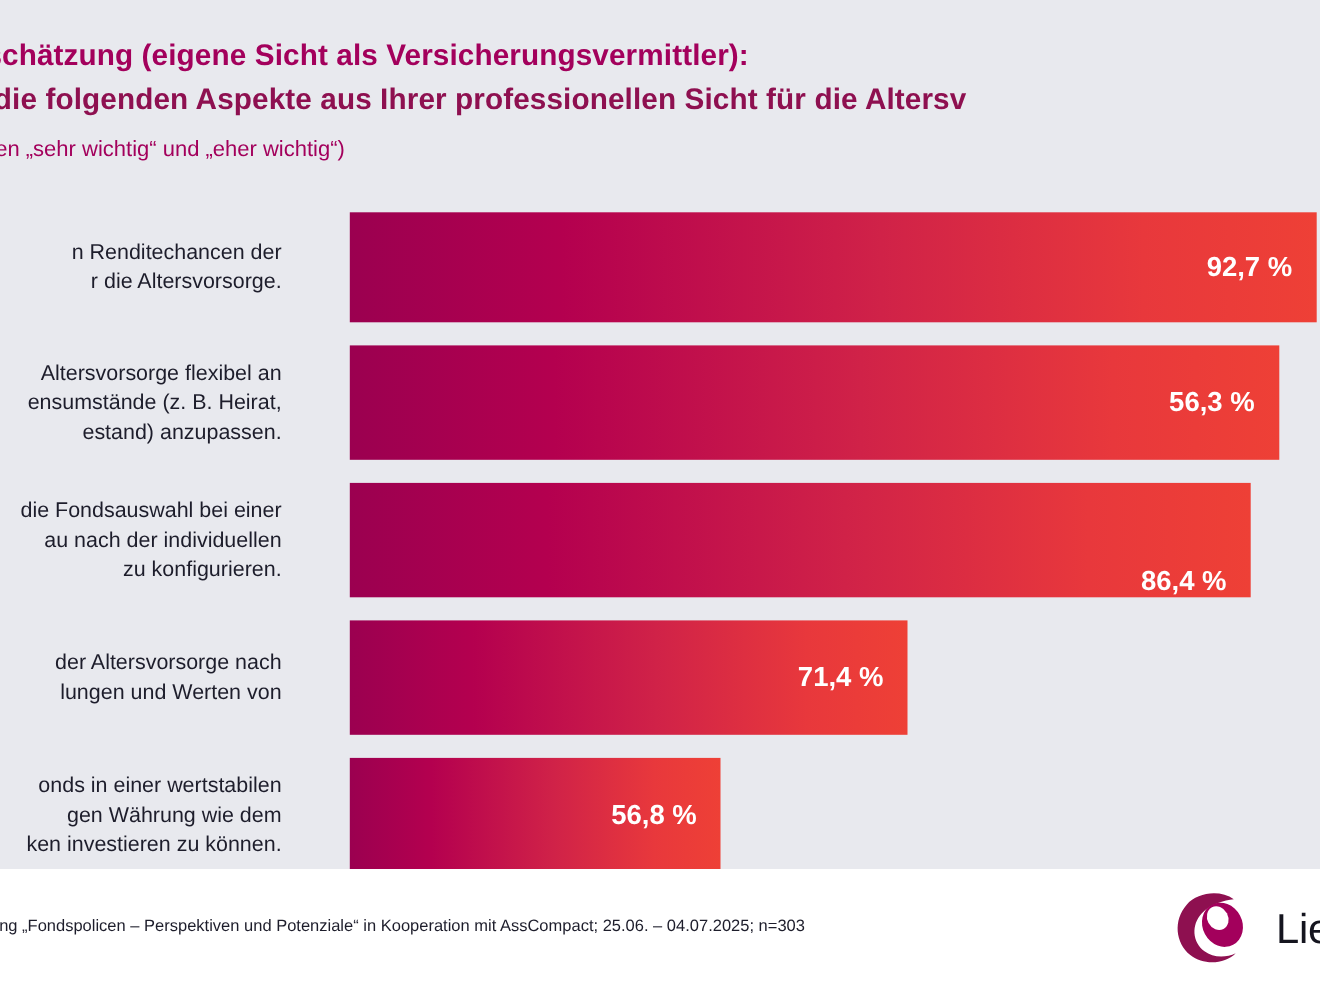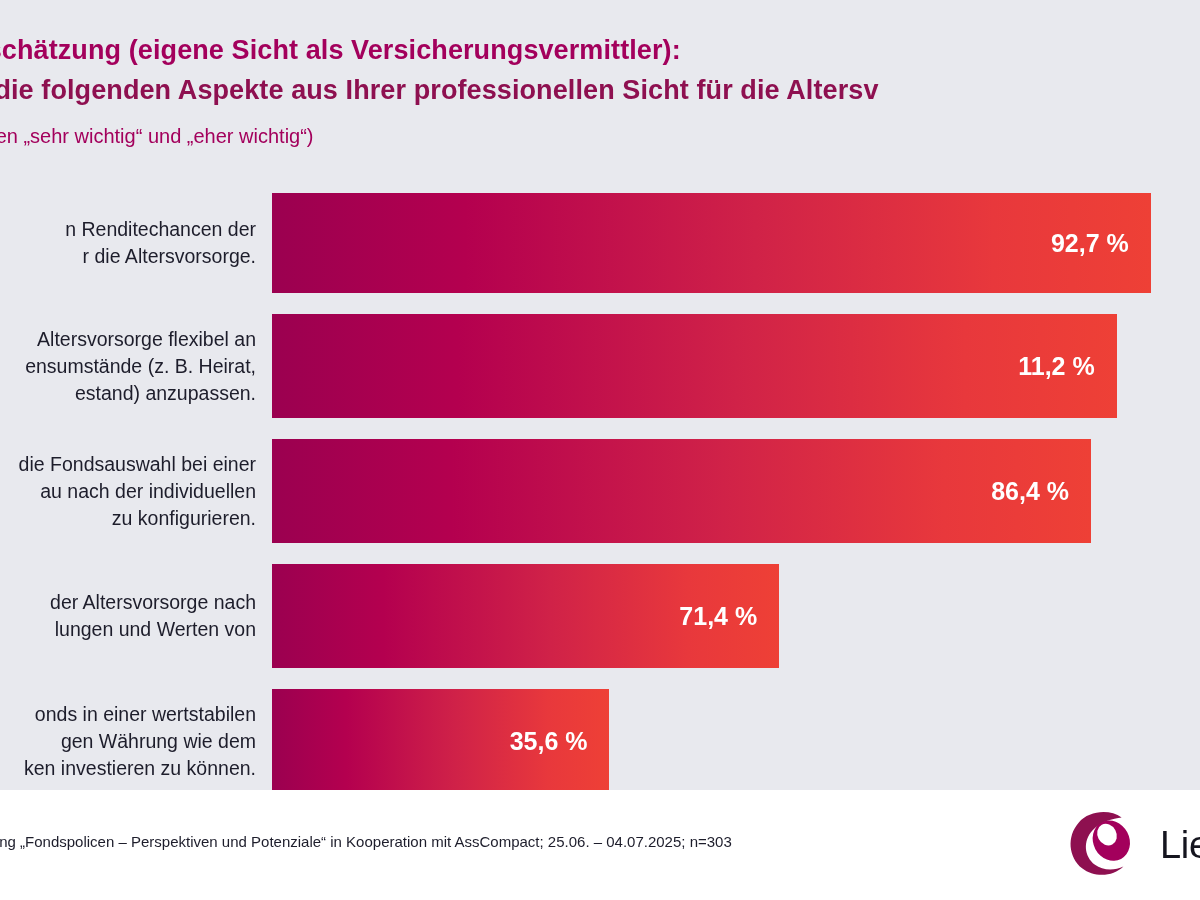--- a/index.html
+++ b/index.html
@@ -76,20 +76,21 @@
     flex: 1;
     height: 100%;
   }
   .bar {
     position: relative;
     height: 100%;
     background: linear-gradient(90deg, #9b0050 0%, #b4004f 22%, #d02248 55%, #e8383c 82%, #ee4036 100%);
     display: flex;
     align-items: center;
     justify-content: flex-end;
+    margin-left: 46px;
   }
   .bar-value {
     color: #ffffff;
     font-size: 25px;
     font-weight: bold;
     padding-right: 22px;
     white-space: nowrap;
   }
 
   
@@ -165,33 +166,33 @@
     </div>
 
     <div class="row r1">
       <div class="row-label">
         <div>Altersvorsorge flexibel an</div>
         <div>ensumstände (z. B. Heirat,</div>
         <div>estand) anzupassen.</div>
       </div>
       <div class="bar-area">
         <div class="bar" id="bar1" style="width: 89.1%;">
-          <span class="bar-value">11,2 %</span>
+          <span class="bar-value">56,3 %</span>
         </div>
       </div>
     </div>
 
     <div class="row r2">
       <div class="row-label">
         <div>die Fondsauswahl bei einer</div>
         <div>au nach der individuellen</div>
         <div>zu konfigurieren.</div>
       </div>
       <div class="bar-area">
-        <div class="bar" id="bar2" style="width: 86.4%;">
+        <div class="bar" id="bar2" style="width: 86.4%; align-items: flex-end;">
           <span class="bar-value">86,4 %</span>
         </div>
       </div>
     </div>
 
     <div class="row r3">
       <div class="row-label">
         <div>der Altersvorsorge nach</div>
         <div>lungen und Werten von</div>
       </div>
@@ -203,21 +204,21 @@
     </div>
 
     <div class="row r4">
       <div class="row-label">
         <div>onds in einer wertstabilen</div>
         <div>gen Währung wie dem</div>
         <div>ken investieren zu können.</div>
       </div>
       <div class="bar-area">
         <div class="bar" id="bar4" style="width: 35.6%;">
-          <span class="bar-value">35,6 %</span>
+          <span class="bar-value">56,8 %</span>
         </div>
       </div>
     </div>
 
   </div>
 
   <div class="footer">
     <div class="footnote">e-Maklerbefragung „Fondspolicen – Perspektiven und Potenziale“ in Kooperation mit AssCompact; 25.06. – 04.07.2025; n=303</div>
     <div class="logo-wrap">
       <svg class="logo-mark" viewBox="0 0 100 100">

